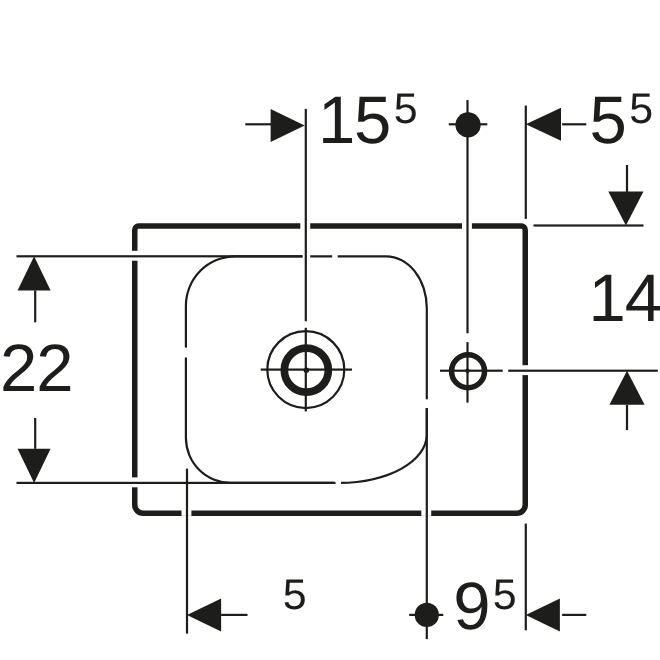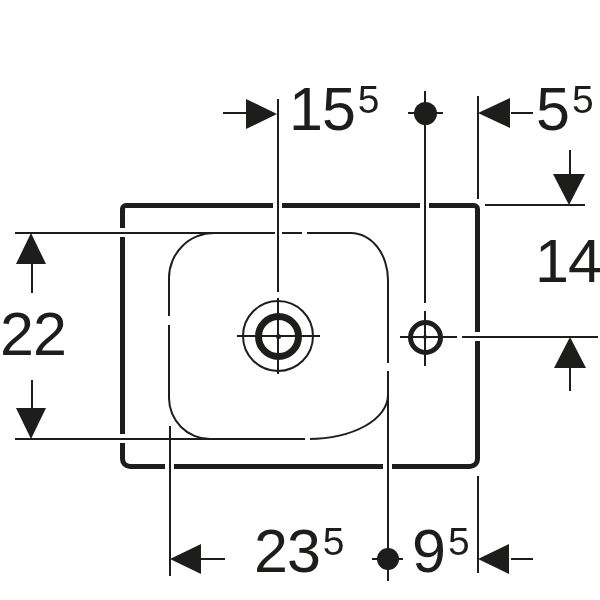--- a/index.html
+++ b/index.html
@@ -99,25 +99,24 @@
     <span class="main">15</span>
       <span class="sup">5</span>
   </div>
   <div class="abs dim" style="left:536px;top:48px;">
     <span class="main">5</span>
       <span class="sup">5</span>
   </div>
   <div class="abs dim" style="left:0px;top:273px;">
     <span class="main">22</span>
   </div>
-  <div class="abs dim" style="left:535px;top:200px;align-items:center;">
+  <div class="abs dim" style="left:535px;top:210px;align-items:center;">
     <span class="main">14</span>
   </div>
   <div class="abs dim" style="left:254px;top:490px;">
-    <span class="main">23</span>
       <span class="sup">5</span>
   </div>
   <div class="abs dim" style="left:412px;top:490px;">
     <span class="main">9</span>
       <span class="sup">5</span>
   </div>
 
 </div>
 
 </body></html>

